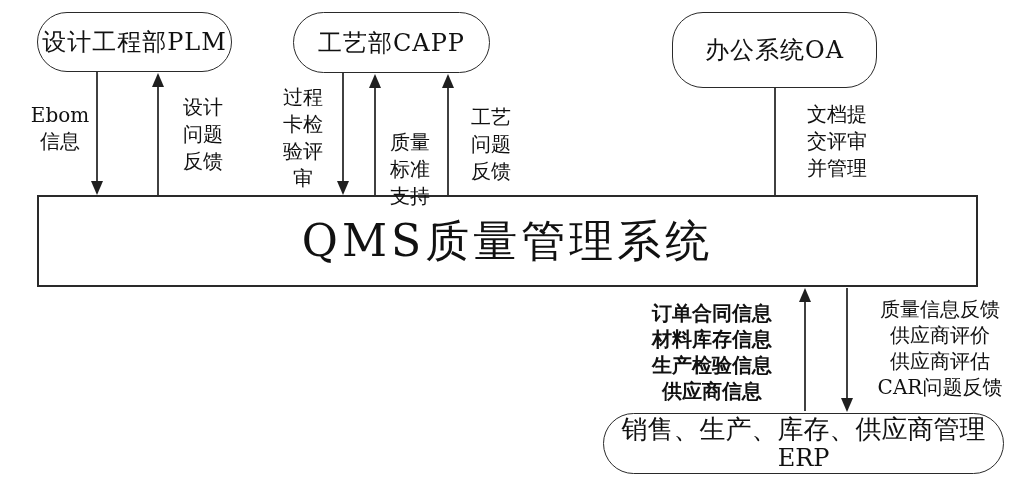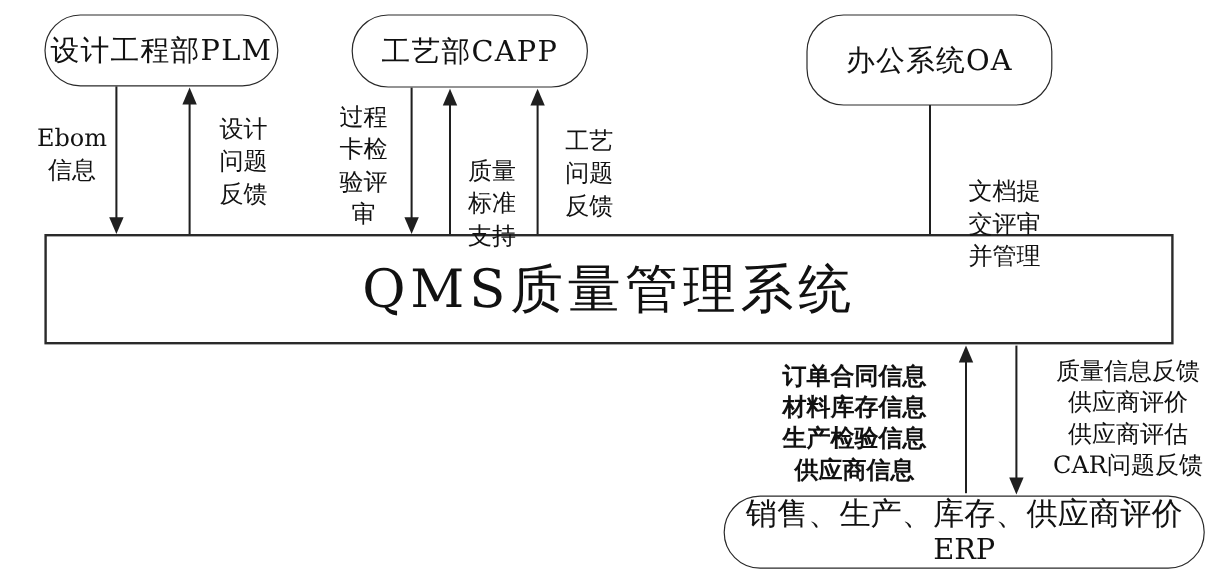--- a/index.html
+++ b/index.html
@@ -55,21 +55,21 @@
     font-size: 20px;
     line-height: 26px;
     white-space: pre-line;
     text-align: center;
   }
   #label-ebom        { left: 29px;  top: 102px; width: 62px;  text-align: center; }
   #label-design-fb   { left: 172px; top: 94px;  width: 62px;  line-height: 27px; }
   #label-process-card{ left: 272px; top: 84px;  width: 62px;  line-height: 27px; }
   #label-quality-std { left: 379px; top: 99px;  width: 62px;  line-height: 27px; margin-top: 30px; }
   #label-process-fb  { left: 460px; top: 104px;  width: 62px;  line-height: 27px; }
-  #label-doc-review  { left: 794px; top: 101px; width: 86px;  line-height: 27px; margin-top: 45px; }
+  #label-doc-review  { left: 794px; top: 101px; width: 86px;  line-height: 27px; }
   #label-erp-in      { left: 630px; top: 300px; width: 164px; font-weight: bold; }
   #label-erp-out     { left: 858px; top: 296px; width: 164px; }
   svg.arrows {
     position: absolute;
     left: 0; top: 0;
     width: 1021px; height: 488px;
   }
   svg.arrows line    { stroke: #1f1f1f; stroke-width: 1.7; }
   svg.arrows polygon { fill: #1f1f1f; }
 </style>
@@ -131,21 +131,21 @@
 
   <div class="node stadium" id="node-oa">
     <span class="node-label">办公系统OA</span>
   </div>
 
   <div class="node" id="node-qms">
     <span class="node-label">QMS质量管理系统</span>
   </div>
 
   <div class="node stadium" id="node-erp">
-    <span class="erp-line1">销售、生产、库存、供应商评价</span>
+    <span class="erp-line1">销售、生产、库存、供应商管理</span>
     <span class="erp-line2">ERP</span>
   </div>
 
   <div class="flow-label" id="label-ebom">Ebom
 信息</div>
   <div class="flow-label" id="label-design-fb">设计
 问题
 反馈</div>
   <div class="flow-label" id="label-process-card">过程
 卡检

